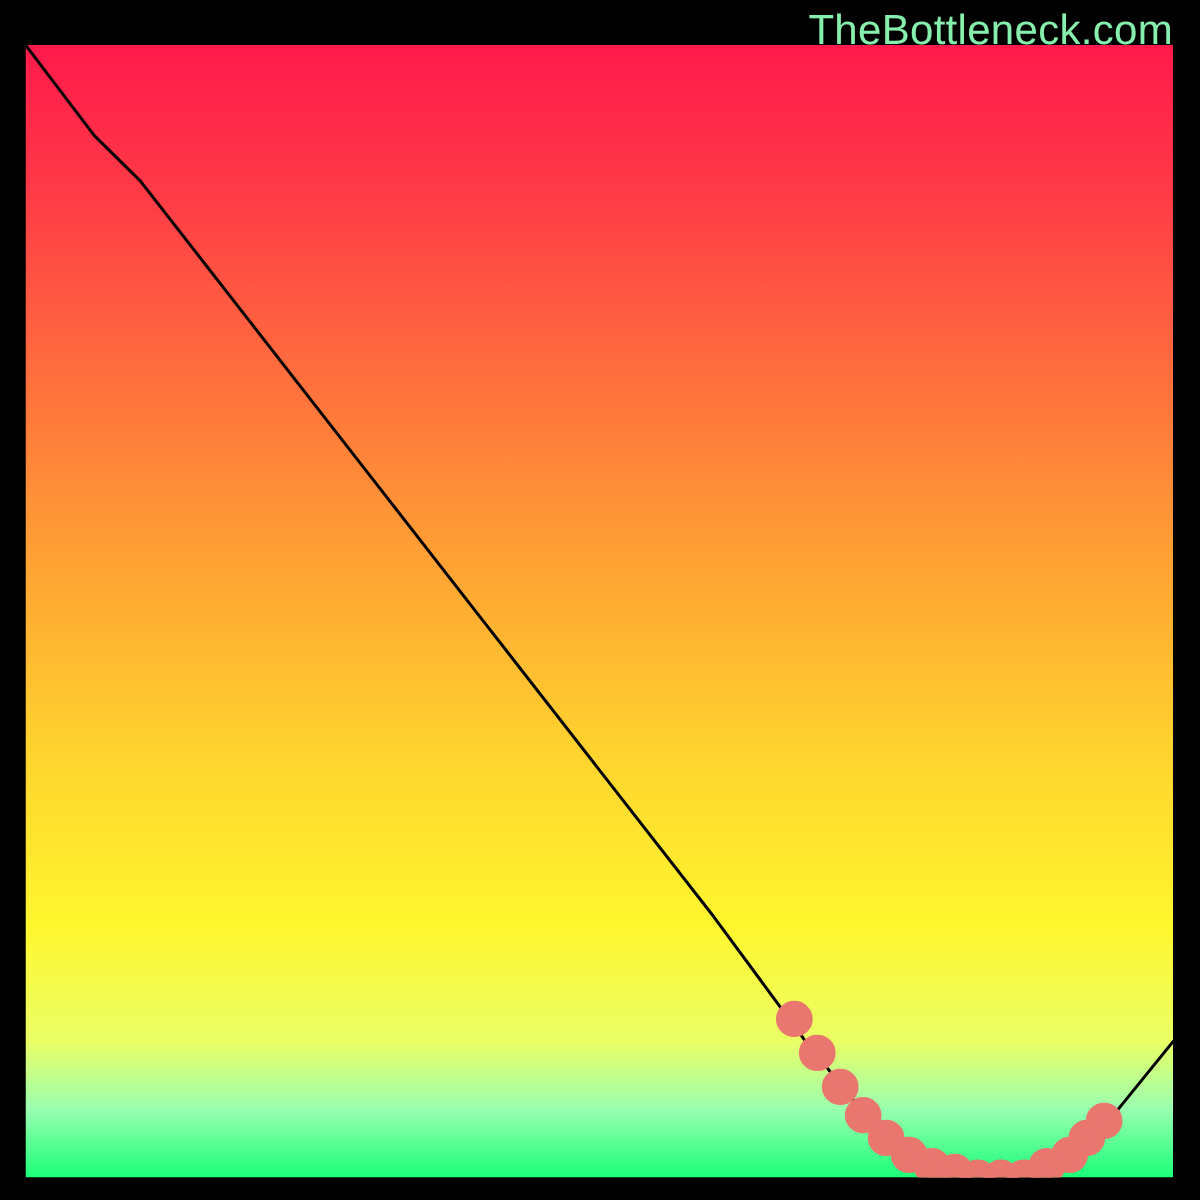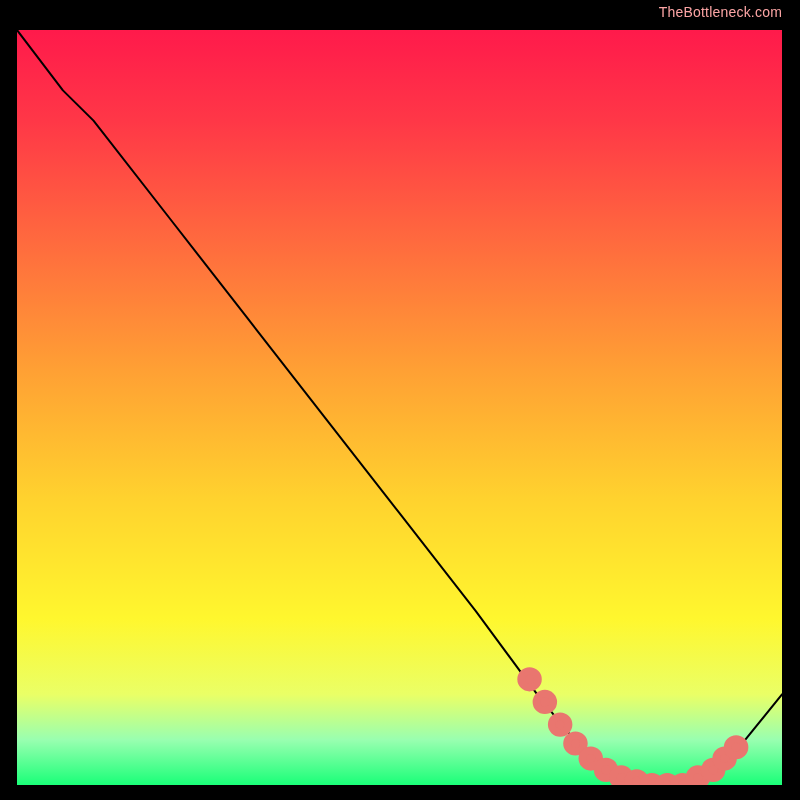--- a/index.html
+++ b/index.html
@@ -13,22 +13,22 @@
   }
   .frame {
     position: relative;
     width: 800px;
     height: 800px;
   }
   .watermark {
     position: absolute;
     top: 4px;
     right: 18px;
-    color: #fca5a5;
-    font-size: 14px;
+    color: #86efac;
+    font-size: 28px;
     letter-spacing: 0.2px;
     font-weight: 400;
     user-select: none;
   }
   svg.plot {
     position: absolute;
     left: 17px;
     top: 30px;
     width: 765px;
     height: 755px;

